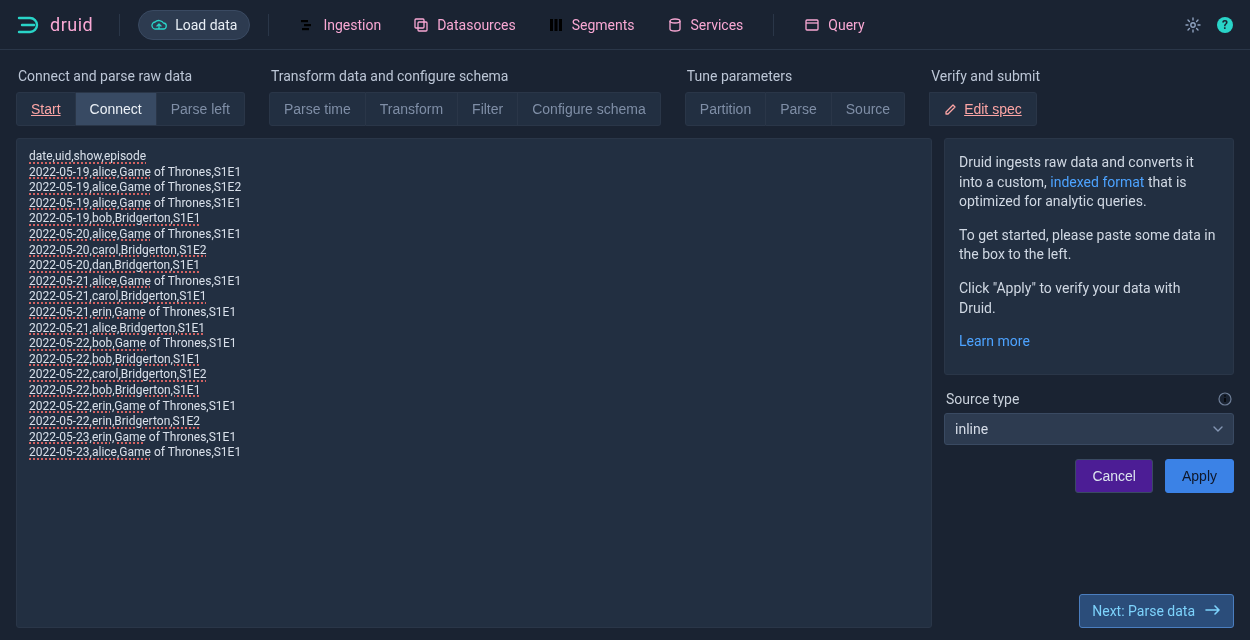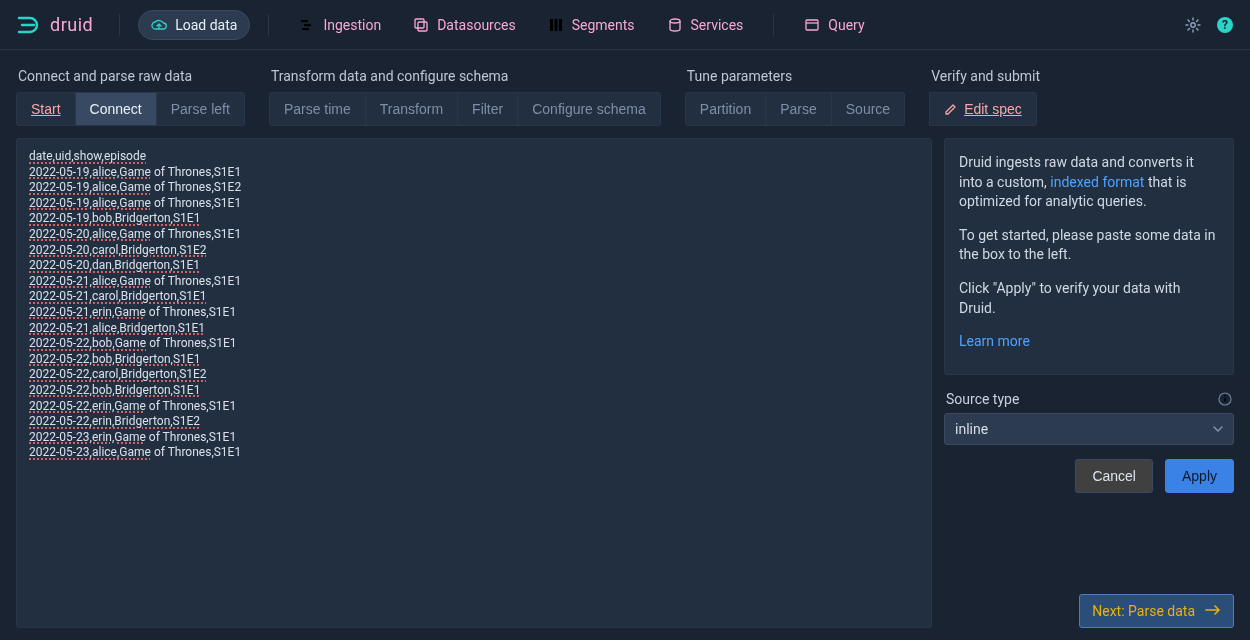--- a/index.html
+++ b/index.html
@@ -121,29 +121,29 @@
   }
   .select .chev { color: #8496b3; }
   .action-row { display: flex; gap: 12px; justify-content: flex-end; margin-top: 14px; }
   .btn {
     border-radius: 3px;
     padding: 8px 16px;
     font-size: 14px;
     cursor: pointer;
     border: 1px solid #3a4a62;
   }
-  .btn.secondary { background: #404040; color: #dbe3ee; }
+  .btn.secondary { background: #4c1d95; color: #dbe3ee; }
   .btn.primary { background: #3b82e6; border-color: #3b82e6; color: #0f172a; }
 
   .next-btn {
     position: absolute;
     right: 0; bottom: 0;
     background: #2b4d7a;
     border: 1px solid #4b7ebf;
-    color: #eab308;
+    color: #7dd3fc;
     border-radius: 3px;
     padding: 8px 12px;
     display: flex; align-items: center; gap: 10px;
     cursor: pointer;
   }
 </style>
 </head>
 <body>
 
 <div class="topbar">

